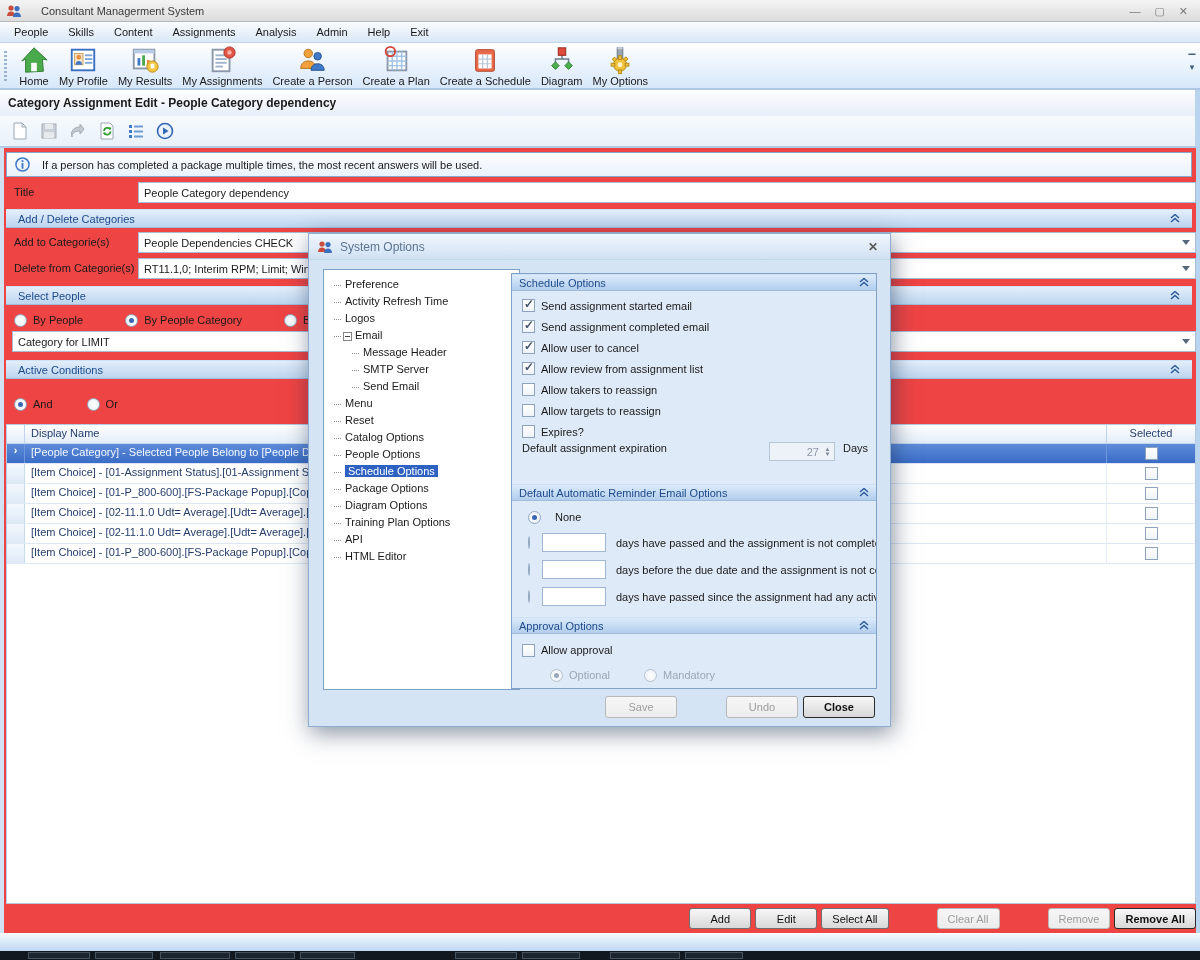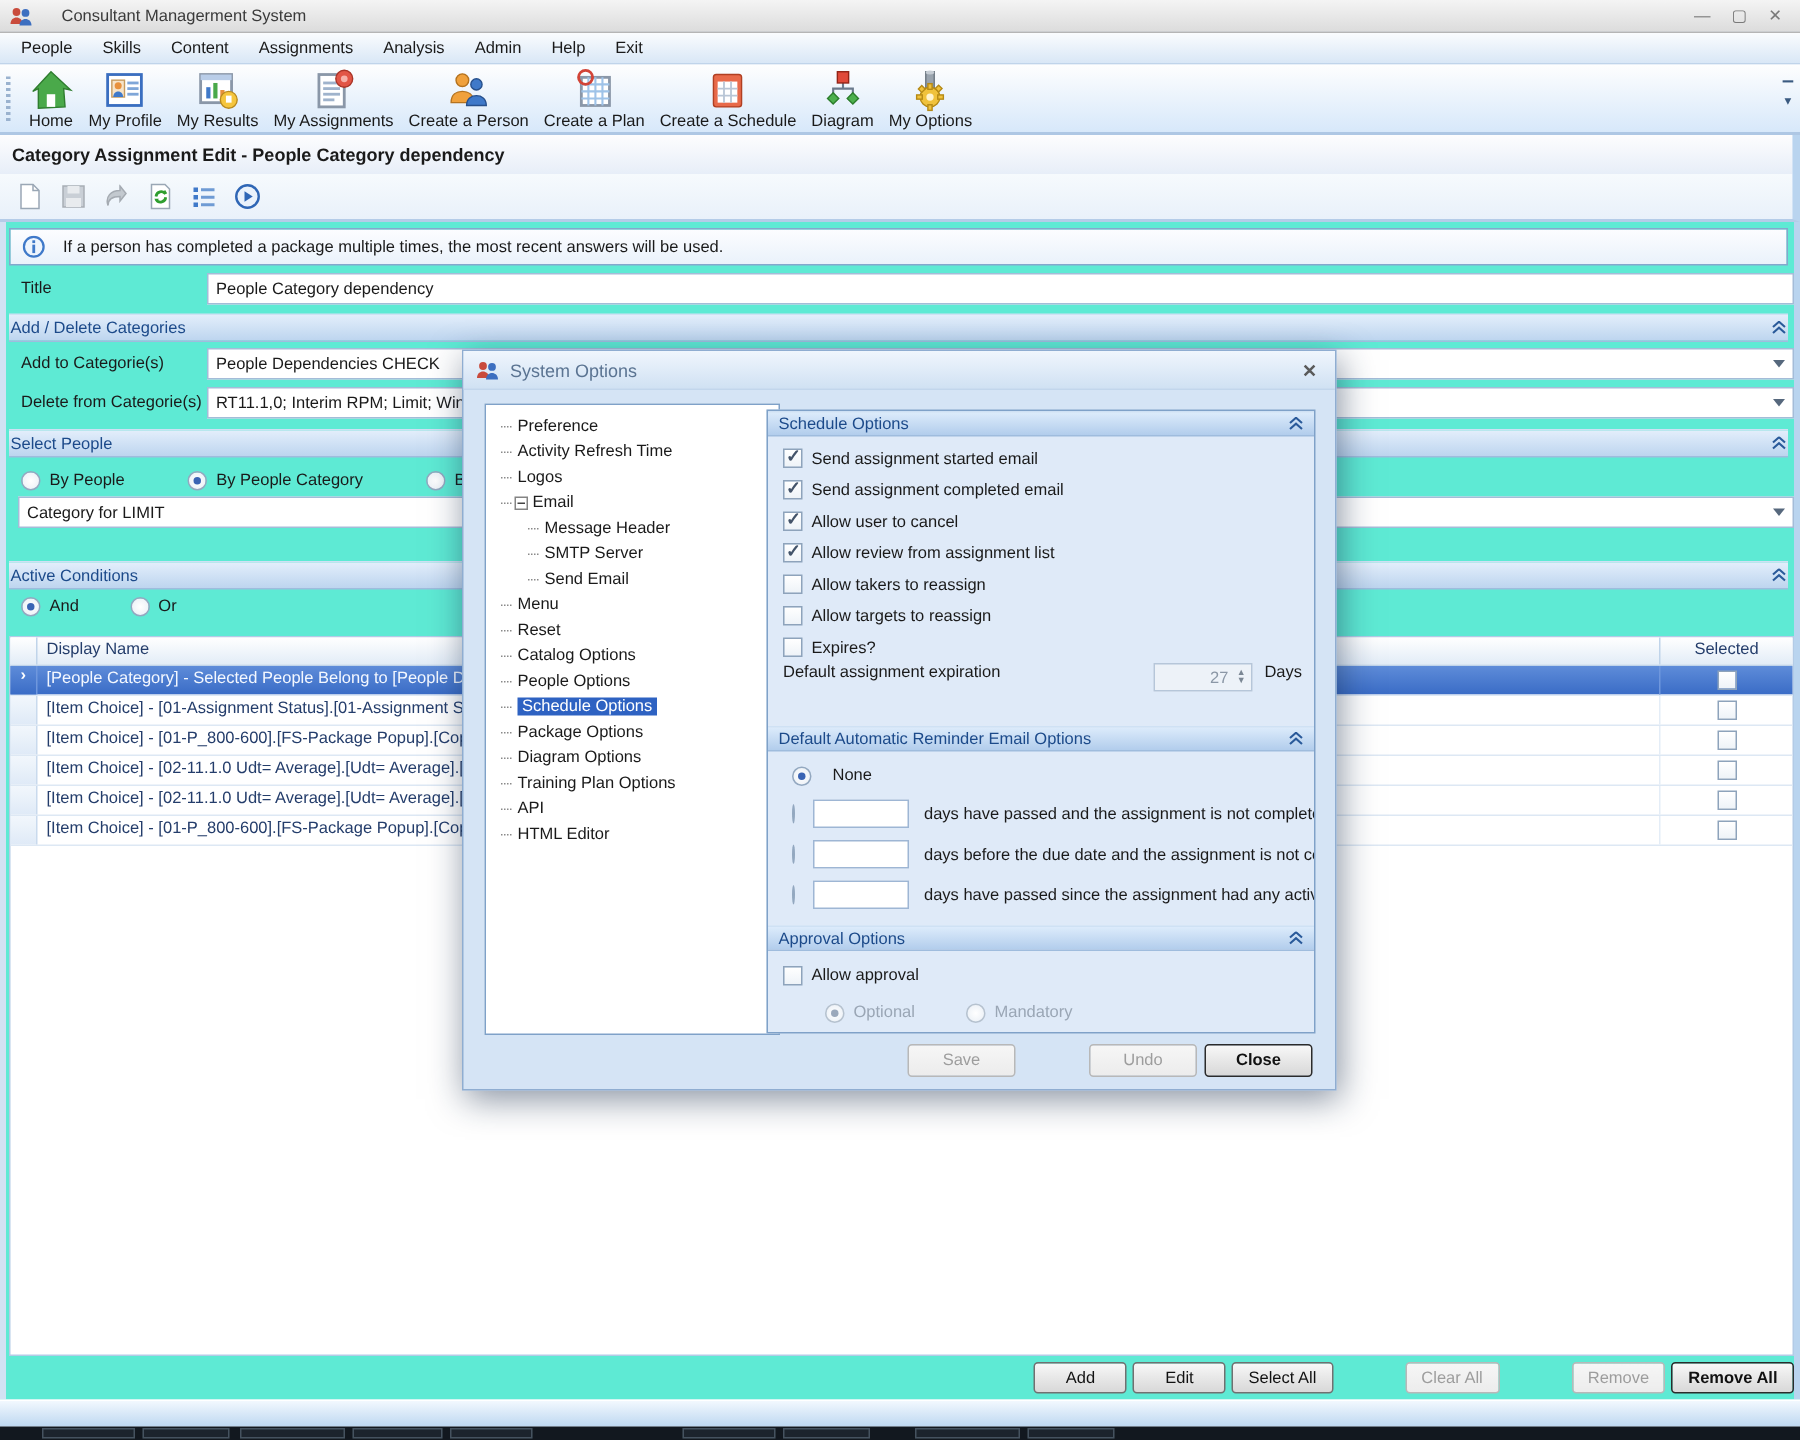--- a/index.html
+++ b/index.html
@@ -30,38 +30,38 @@
   .tb-overflow { position:absolute; right:2px; top:12px; width:12px; height:16px; color:#3a5a80; font-size:9px; text-align:center; line-height:8px; }
 
   .pagetitle { position:absolute; left:0; top:90px; width:1200px; height:26px;
     background:linear-gradient(#fdfdfe,#e7eef8); display:flex; align-items:center;
     font-weight:bold; font-size:12px; padding-left:8px; border-right:5px solid #b9d4ef; }
   .smalltoolbar { position:absolute; left:0; top:116px; width:1200px; height:32px;
     background:linear-gradient(#f6fafd,#e9f1fa); border-bottom:2px solid #b4cce8;
     display:flex; align-items:center; gap:9px; padding-left:10px; border-right:5px solid #b9d4ef; }
   .stbtn { width:20px; height:20px; display:flex; align-items:center; justify-content:center; }
 
-  .client { position:absolute; left:0; top:148px; width:1200px; height:785px; background:#5eead4;
+  .client { position:absolute; left:0; top:148px; width:1200px; height:785px; background:#ef4444;
     border-left:4px solid #d2e2f3; border-right:4px solid #b9d4ef;text-decoration:underline; }
   .abs { position:absolute; }
 
   
   .infobar { left:2px; top:4px; width:1186px; height:25px; border:1px solid #84a7cd;
     background:linear-gradient(#fcfdff,#eaf2fb); display:flex; align-items:center; gap:12px; padding-left:8px; }
 
   
   .flabel { color:#1a1a1a; }
   input.tboxi { background:#fff; border:1px solid #a4bcd8; height:21px; width:100%; padding:0 5px;
     font-family:"Liberation Sans",sans-serif; font-size:11px; color:#1a1a1a; }
   .combo { background:#fff; border:1px solid #a4bcd8; height:21px; display:flex; align-items:center; padding:0 5px; }
   .combo .ctext { flex:1; white-space:nowrap; overflow:hidden; }
   .arrow-dn { width:0; height:0; border-left:4px solid transparent; border-right:4px solid transparent; border-top:5px solid #56687d; margin-left:4px; }
 
   .sechdr { height:19px; background:linear-gradient(#e3eefb,#bdd5ef); border-top:1px solid #cfe1f4; border-bottom:1px solid #9fbcdd;
-    color:#1c4a8a; display:flex; align-items:center; padding:0 1px; }
+    color:#1c4a8a; display:flex; align-items:center; padding:0 12px; }
   .sechdr .spacer { flex:1; }
 
   
   .radio { width:13px; height:13px; border-radius:50%; border:1px solid #93a8c0; background:radial-gradient(#fff,#e8eef5); display:inline-block; position:relative; vertical-align:middle; }
   .radio.on::after { content:""; position:absolute; left:3px; top:3px; width:5px; height:5px; border-radius:50%; background:#3a64b4; }
   .radio.dis { border-color:#b6c2cf; }
   .radio.dis.on::after { background:#9aa8bb; }
   .chk { width:13px; height:13px; border:1px solid #8ea3bb; background:linear-gradient(#fff,#eef3f8); display:inline-block; position:relative; vertical-align:middle; }
   .chk.on::after { content:"✓"; position:absolute; left:1px; top:-3px; font-size:12px; color:#44546a; font-weight:bold; }
   .lbl { margin-left:6px; vertical-align:middle; }
@@ -375,21 +375,21 @@
     <span><span class="radio"></span><span class="lbl">By People</span></span>
     <span style="margin-left:42px;"><span class="radio on"></span><span class="lbl">By People Category</span></span>
     <span style="margin-left:42px;"><span class="radio"></span><span class="lbl">By Package - Peo</span></span>
   </div>
 
   <div class="abs combo" style="left:8px; top:183px; width:1184px;">
     <span class="ctext">Category for LIMIT</span>
     <span class="arrow-dn"></span>
   </div>
 
-  <div class="abs sechdr" style="left:2px; top:226px; width:1186px;">
+  <div class="abs sechdr" style="left:2px; top:212px; width:1186px;">
     <span>Active Conditions</span>
     <span class="spacer"></span>
     <span>
         <svg width="10" height="9" viewBox="0 0 10 9">
           <path d="M1 4 L5 .5 L9 4 M1 8 L5 4.5 L9 8" fill="none" stroke="#2a5a9a" stroke-width="1.4"></path>
         </svg>
       </span>
   </div>
 
   <div class="abs" style="left:10px; top:245px; height:22px; display:flex; align-items:center;">

